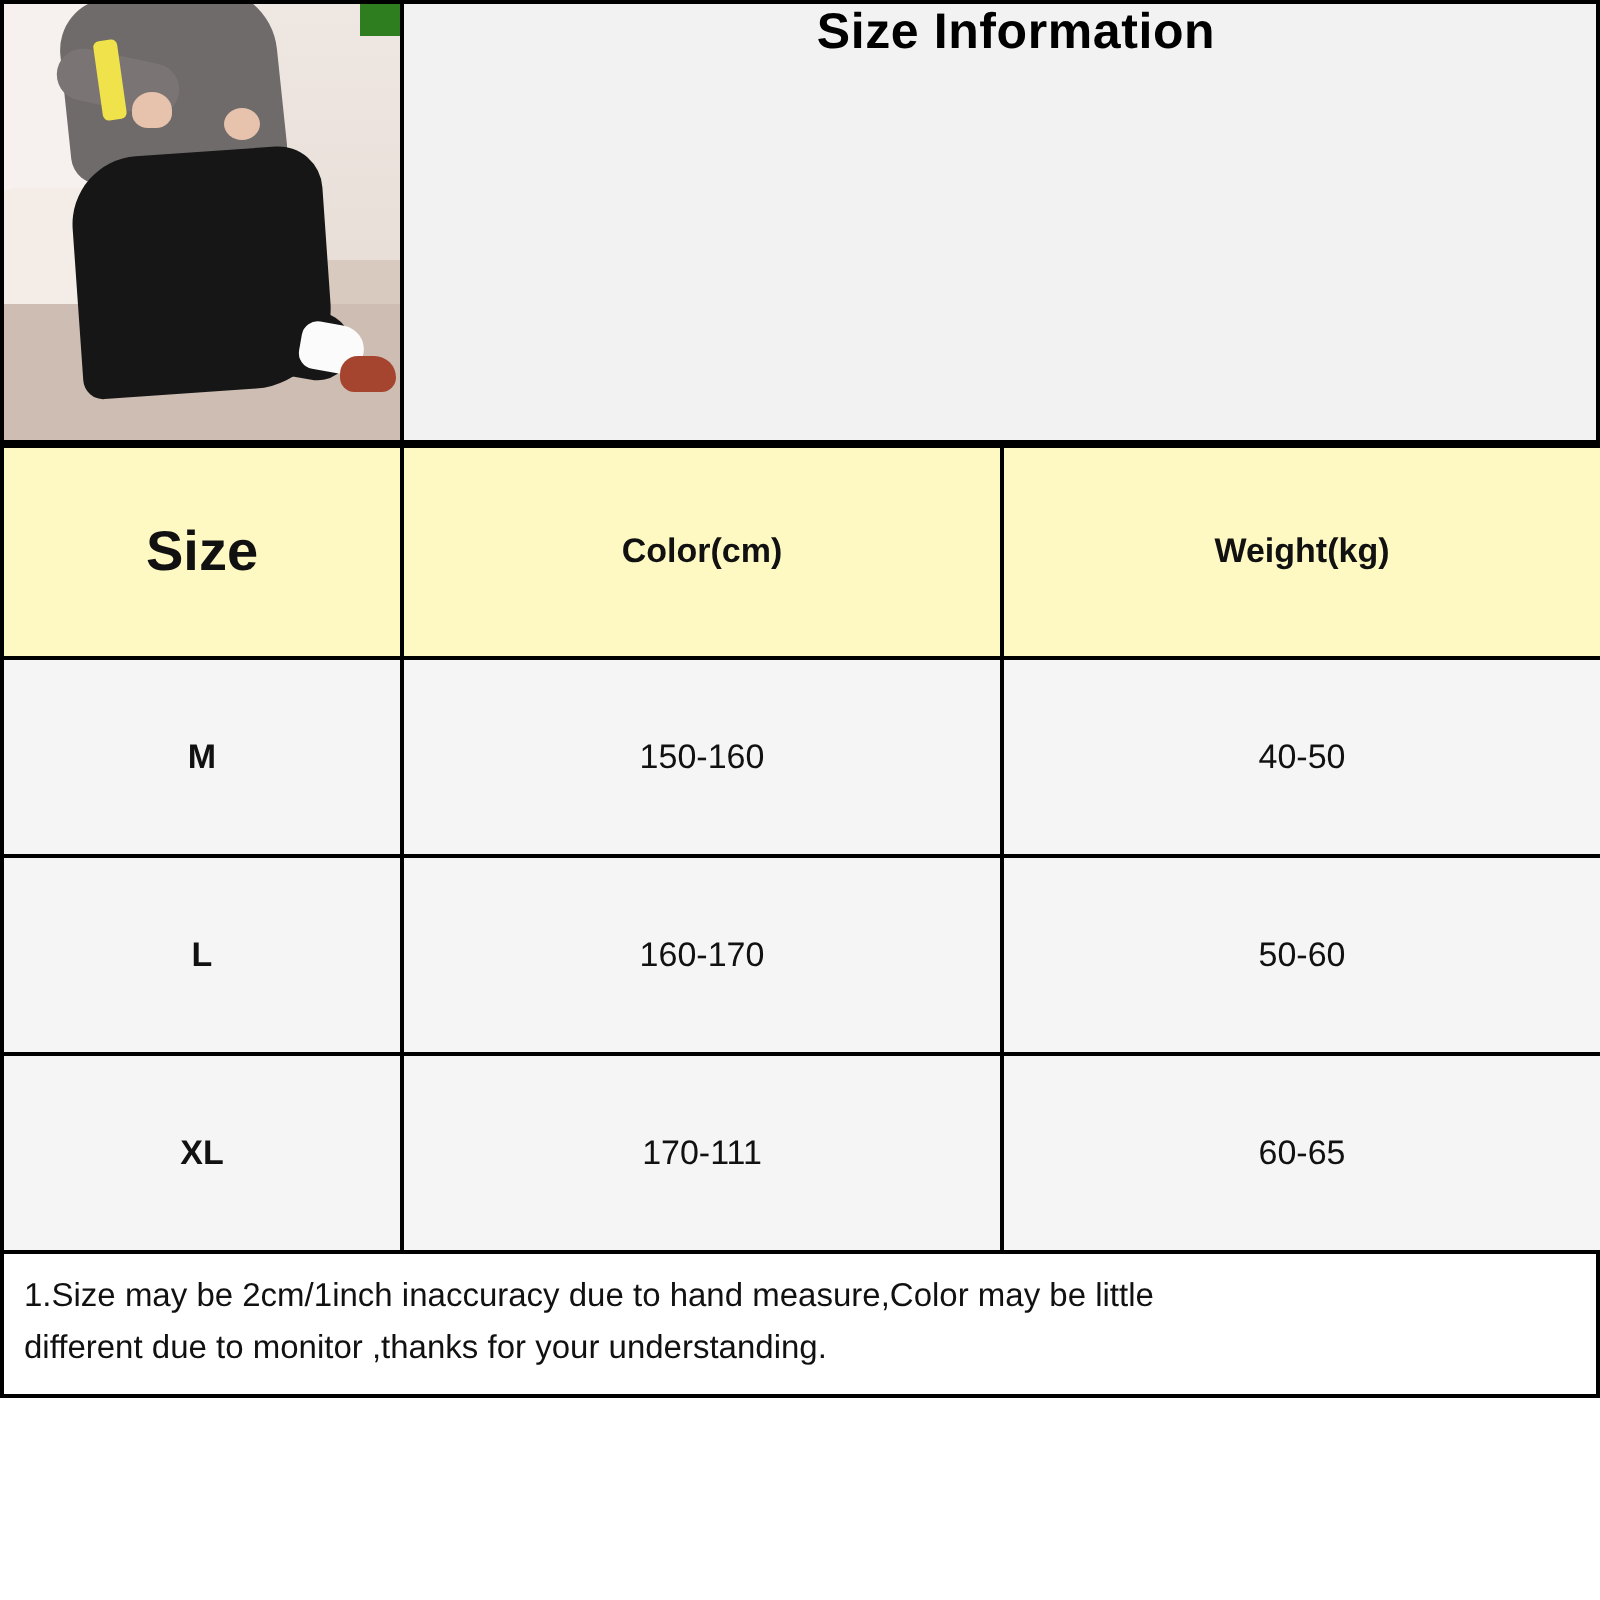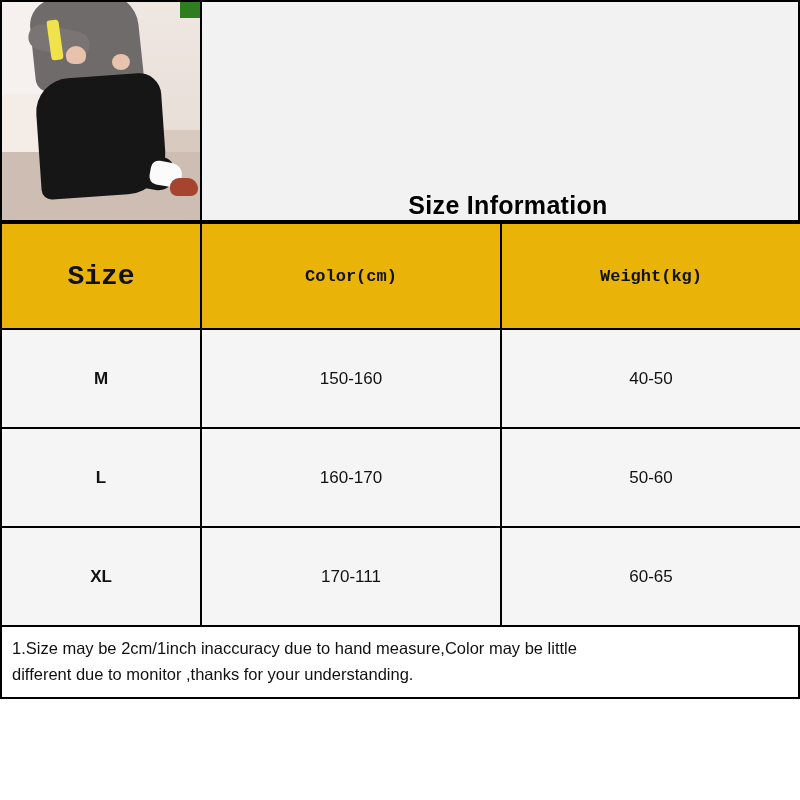--- a/index.html
+++ b/index.html
@@ -39,21 +39,21 @@
     height: 100%;
     box-sizing: border-box;
     border-right: 2px solid #000;
     position: relative;
     overflow: hidden;
     background: #e7ded9;
   }
   .title-cell {
     flex: 1;
     display: flex;
-    align-items: flex-end;
+    align-items: flex-start;
     justify-content: center;
     background: #f2f2f2;
     padding-left: 16px;
   }
   .title-text {
     font-size: 25px;
     font-weight: bold;
     letter-spacing: .3px;
     color: #000;
   }
@@ -178,23 +178,22 @@
     border: 2px solid #000;
     text-align: center;
     vertical-align: middle;
   }
   .col-size  { width: 200px; }
   .col-h     { width: 300px; }
   .col-w     { width: 300px; }
 
   tr.head-row td {
     height: 102px;
-    background: #eab308;
+    background: #fef9c3;
     font-weight: bold;
-    font-family: Liberation Mono, monospace;
   }
   td.head-size  { font-size: 28px; }
   td.head-other { font-size: 17px; }
 
   tr.data-row td {
     height: 95px;
     font-size: 17px;
     background: #f5f5f5;
   }
   td.cell-size {

